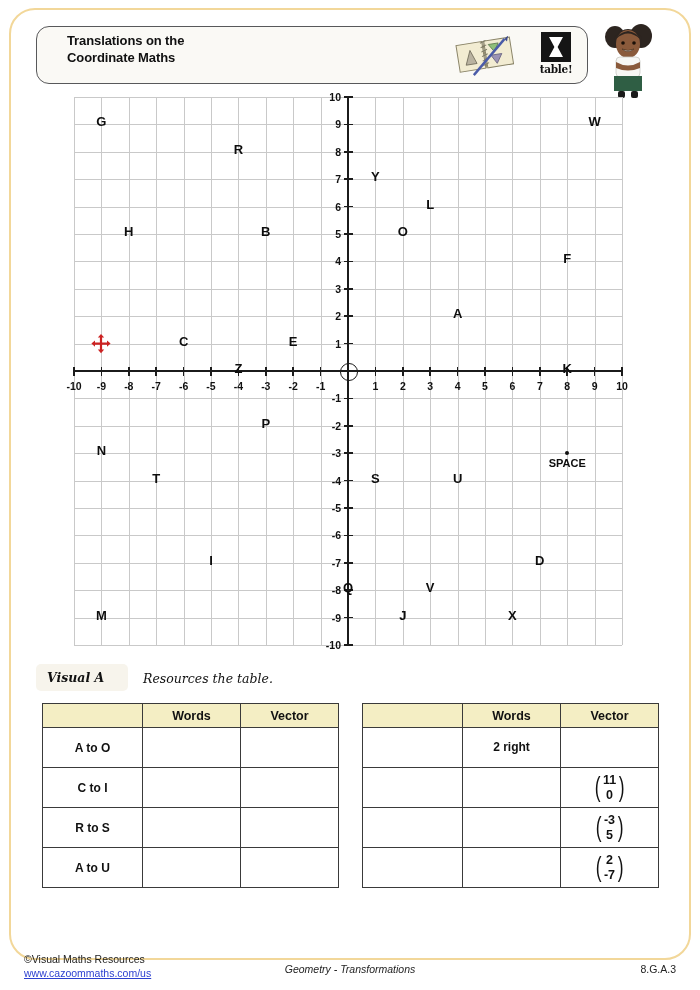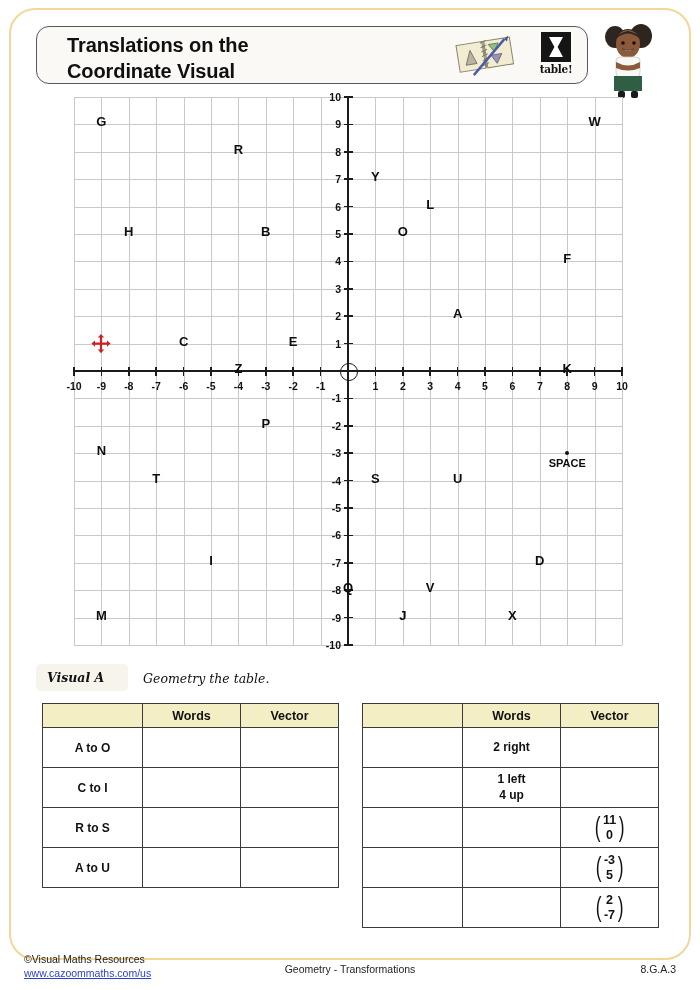--- a/index.html
+++ b/index.html
@@ -31,21 +31,21 @@
     left: 36px; top: 26px;
     width: 552px; height: 58px;
     background: #faf9f5;
     border: 1.6px solid #58585a;
     border-radius: 13px;
   }
   #title {
     position: absolute;
     left: 30px; top: 5px;
     width: 360px;
-    font-size: 20px;
+    font-size: 13px;
     font-weight: bold;
     line-height: 1.32;
     color: #101010;
     letter-spacing: -0.1px;
   }
   #title .tline { display: block; }
   
   #notebook-icon {
     position: absolute;
     left: 455px; top: 36px;
@@ -234,39 +234,40 @@
     text-decoration: underline;
     display: block;
   }
   #footer-center {
     position: absolute;
     left: 0; top: 963px;
     width: 700px;
     text-align: center;
     font-size: 10.5px;
     color: #232323;
+    font-style: italic;
   }
   #footer-right {
     position: absolute;
     right: 24px; top: 963px;
     font-size: 10.5px;
     color: #232323;
   }
 </style>
 </head>
 <body>
 
 <div id="page">
 
   <div id="page-frame"></div>
 
   <div id="header-box">
     <div id="title">
       <span class="tline">Translations on the</span>
-      <span class="tline">Coordinate Visual</span>
+      <span class="tline">Coordinate Maths</span>
     </div>
   </div>
 
   <svg id="notebook-icon" viewBox="0 0 62 40">
     <g transform="rotate(-9 31 20)">
       <rect x="3" y="5" width="26" height="27" fill="#f2ecd2" stroke="#8a8468" stroke-width="1"></rect>
       <rect x="31" y="5" width="26" height="27" fill="#f2ecd2" stroke="#8a8468" stroke-width="1"></rect>
       <line x1="30" y1="5" x2="30" y2="32" stroke="#8a8468" stroke-width="1"></line>
       <g stroke="#7d7a64" stroke-width="1">
         <line x1="27" y1="6.5" x2="33" y2="4.5"></line>
@@ -470,21 +471,21 @@
         <div class="ptdot" style="left: 493.2px; top: 356.2px;"></div>
         <div class="ptlabel small" style="left: 493.2px; top: 370.2px;">SPACE</div>
       </div>
     <svg id="move-cursor" viewBox="0 0 22 22" style="left: 27.4px; top: 246.6px;">
       <path d="M11 1 L14.2 4.6 H12.1 V9.5 H17 V7.4 L20.6 10.6 L17 13.8 V11.7 H12.1 V16.6 H14.2 L11 20.2 L7.8 16.6 H9.9 V11.7 H5 V13.8 L1.4 10.6 L5 7.4 V9.5 H9.9 V4.6 H7.8 Z" fill="#cc2222"></path>
     </svg>
   </div>
 
   <div id="section-bar"></div>
   <div id="section-label">Visual A</div>
-  <div id="section-instruction">Geometry the table.</div>
+  <div id="section-instruction">Resources the table.</div>
 
   <table class="wtable" id="table-left">
     <colgroup>
         <col class="col-key">
         <col class="col-words">
         <col class="col-vector">
       </colgroup>
     <thead>
       <tr>
         <th></th>
@@ -532,28 +533,20 @@
     <tbody id="right-body">
         <tr>
           <td></td>
           <td class="twoline">
             <div>2 right</div>
           </td>
           <td></td>
         </tr>
         <tr>
           <td></td>
-          <td class="twoline">
-            <div>1 left</div>
-            <div>4 up</div>
-          </td>
-          <td></td>
-        </tr>
-        <tr>
-          <td></td>
           <td></td>
           <td><span class="vec">
               <span class="paren">(</span>
               <span class="nums">
                 <div>11</div>
                 <div>0</div>
               </span>
               <span class="paren">)</span>
             </span></td>
         </tr>

